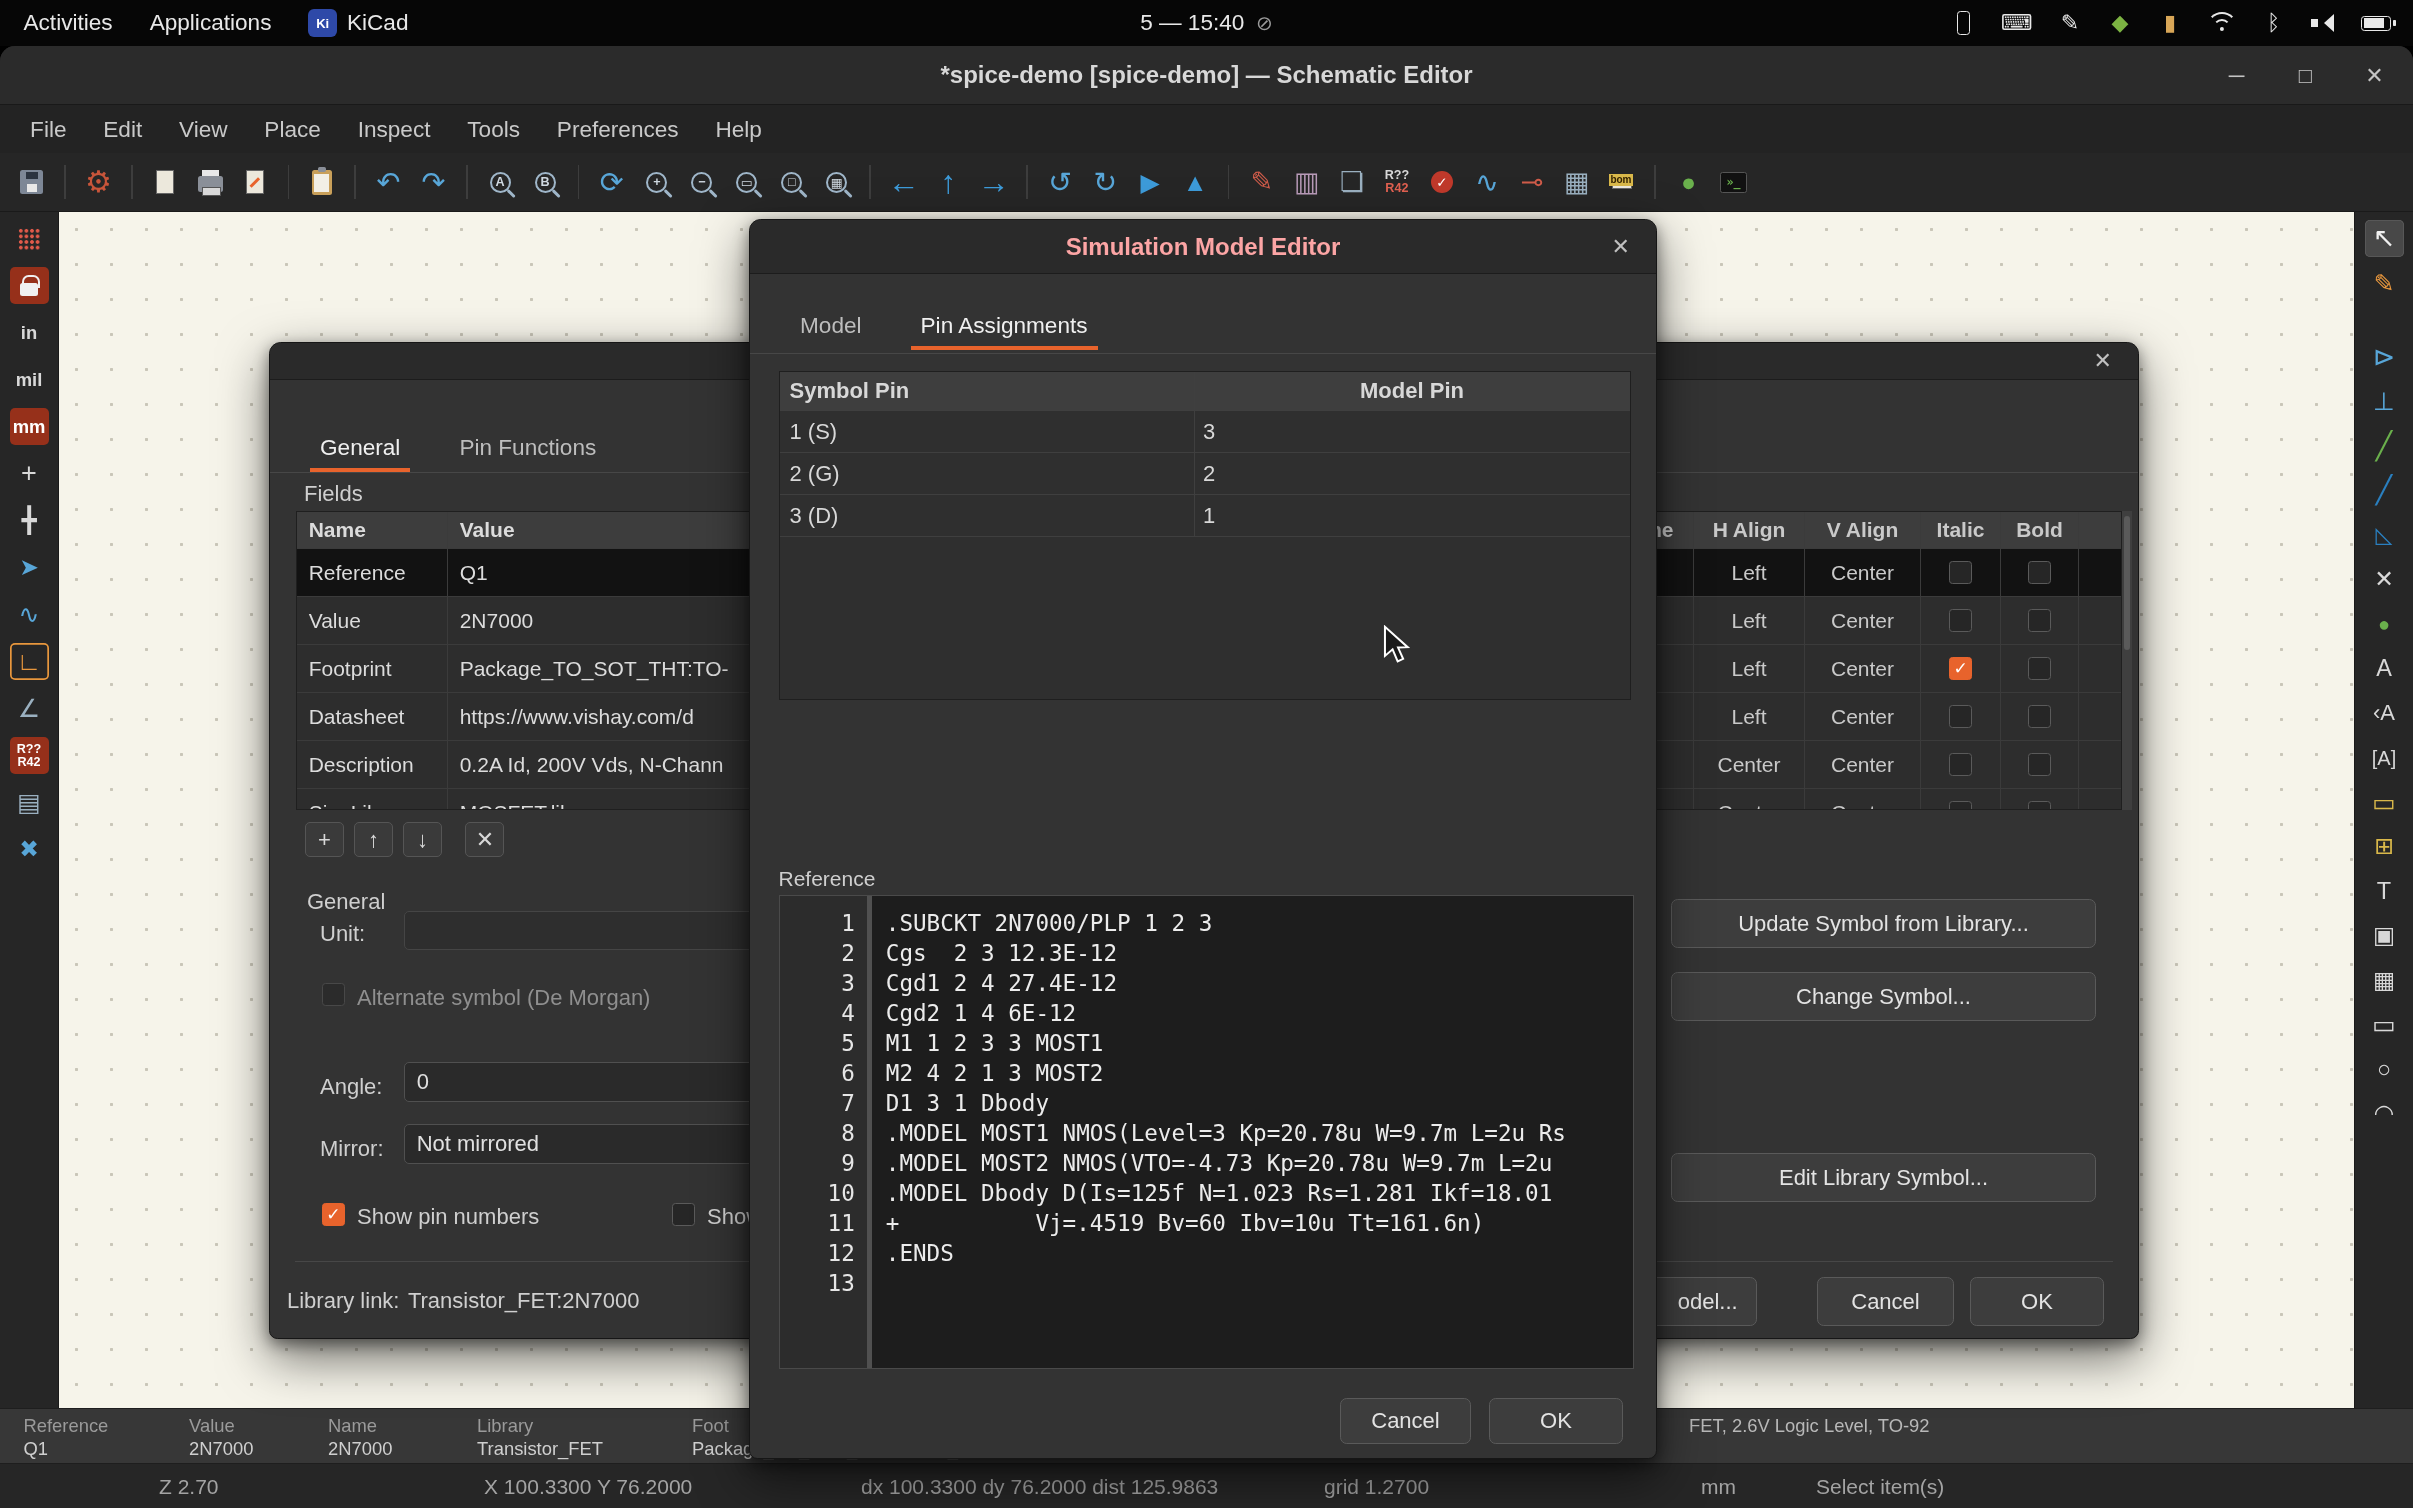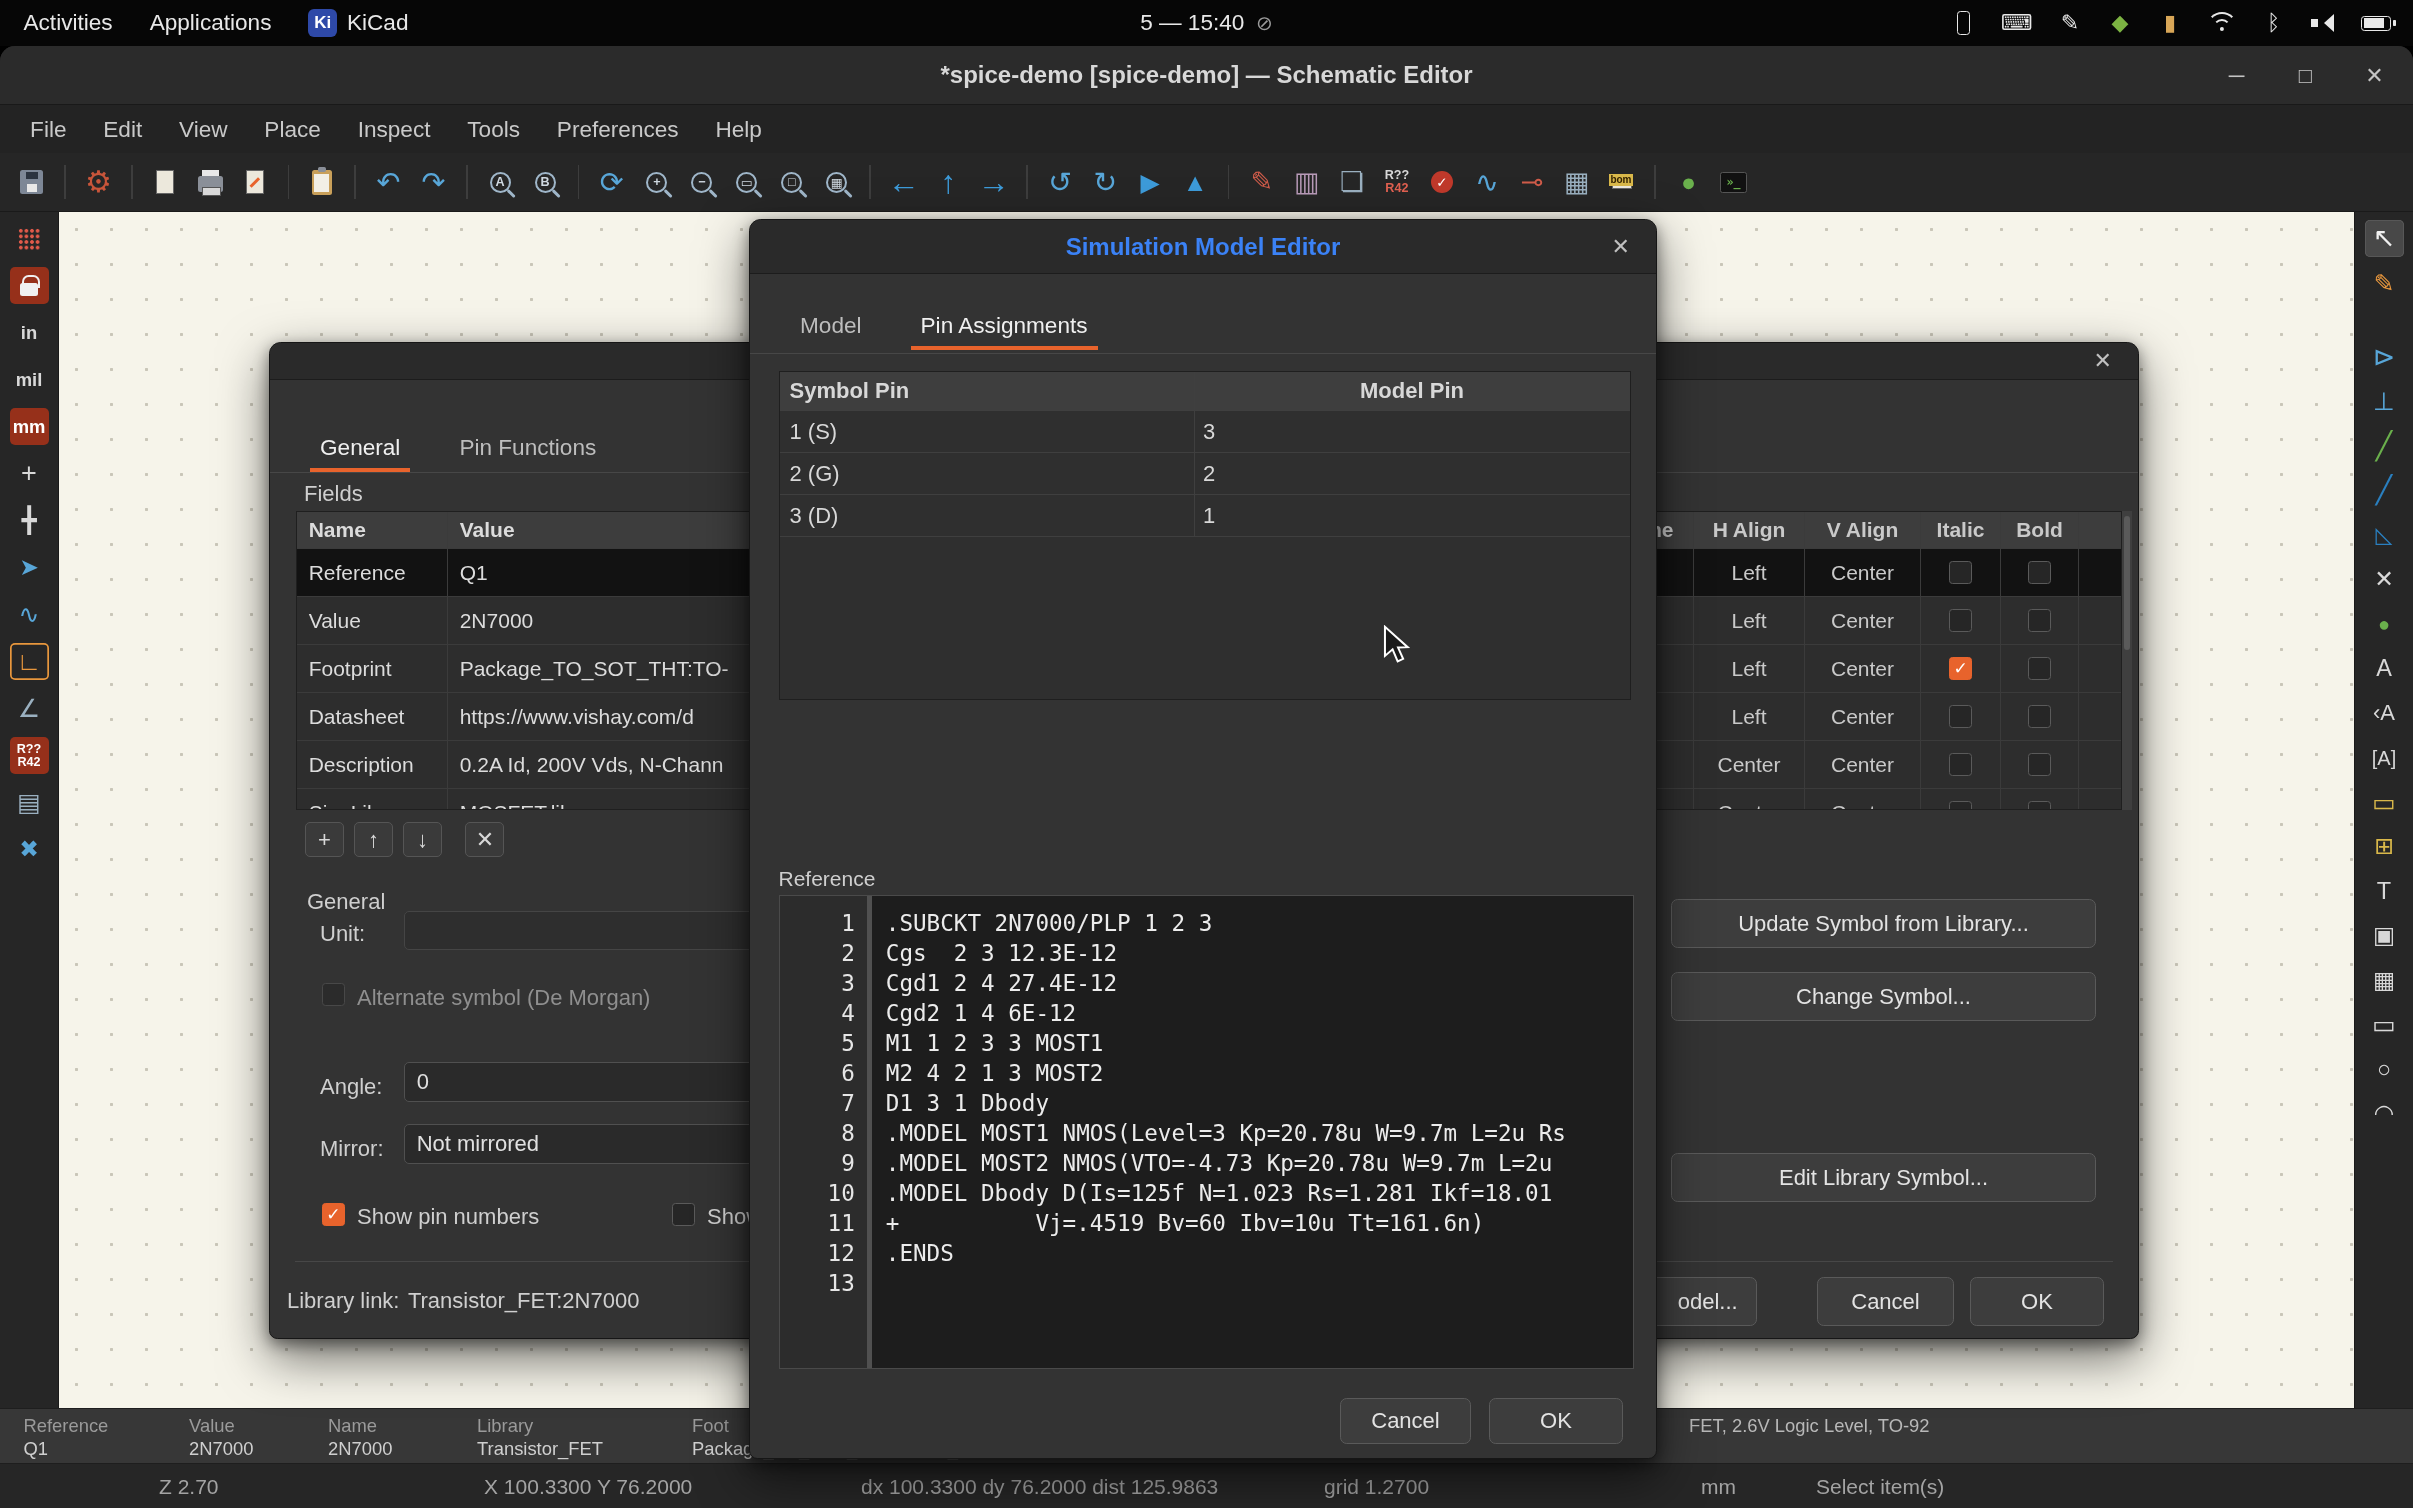--- a/index.html
+++ b/index.html
@@ -5,21 +5,21 @@
   *{margin:0;padding:0;box-sizing:border-box}
   html,body{width:2413px;height:1508px;overflow:hidden;background:#000}
   body{font-family:"Liberation Sans","DejaVu Sans",sans-serif;position:relative;font-size:22px;color:#ccc}
 
   
   #gnome-bar{position:absolute;left:0;top:0;width:2413px;height:46px;background:#060606;color:#e8e8e8;
     display:flex;align-items:center;font-size:22.6px;z-index:10}
   .gb-left{display:flex;align-items:center;gap:37px;padding-left:23.5px}
   .gb-item{cursor:default;display:flex;align-items:center;gap:10px}
   .ki-badge{width:28.5px;height:28.5px;background:#2e49a8;border-radius:5.9px;color:#fff;font-weight:bold;
-    font-size:17px;display:flex;align-items:center;justify-content:center}
+    font-size:13px;display:flex;align-items:center;justify-content:center}
   .gb-center{position:absolute;left:50%;top:0;height:46px;transform:translateX(-50%);
     display:flex;align-items:center;gap:11.7px}
   .dnd{font-size:20px;color:#9a9a9a}
   .gb-right{margin-left:auto;display:flex;align-items:center;gap:25px;padding-right:22px;height:46px}
   .tray-i{display:flex;align-items:center;justify-content:center;min-width:25px;height:34px;font-size:22px;color:#e8e8e8}
   .sh-phone{width:13.4px;height:23.5px;border:1.7px solid #e8e8e8;border-radius:3.4px}
   .sh-wifi{position:relative;width:28.5px;height:22px}
   .sh-wifi::before,.sh-wifi::after{content:"";position:absolute;left:50%;transform:translateX(-50%);
     border:2.5px solid transparent;border-top:2.5px solid #e8e8e8;border-radius:50%}
   .sh-wifi::before{width:27px;height:27px;top:0}
@@ -99,21 +99,21 @@
   .mp-keywords{position:absolute;top:29px;left:1134px;font-size:18.4px;color:#7b7b7b;white-space:nowrap}
   .mp-tail{position:absolute;top:5.9px;left:1689px;font-size:18.4px;color:#b8b8b8;white-space:nowrap}
   .status-bar{position:absolute;left:0;top:1417px;width:100%;height:45px;background:#262626;border-top:0.8px solid #1e1e1e}
   .sb{position:absolute;top:11px;font-size:21px;color:#a3a3a3;white-space:nowrap}
 
   
   .dialog{position:absolute;background:#333333;border:0.8px solid #161616;border-radius:11.7px 11.7px 8.4px 8.4px;
     box-shadow:0 18.4px 50px rgba(0,0,0,.55),0 5px 15px rgba(0,0,0,.45)}
   .dlg-titlebar{position:absolute;left:0;top:0;width:100%;background:#2a2a2a;border-bottom:0.8px solid #1c1c1c;
     border-radius:11.7px 11.7px 0 0;display:flex;align-items:center;justify-content:center}
-  .dlg-title{font-size:24px;font-weight:bold;color:#3b82f6}
+  .dlg-title{font-size:24px;font-weight:bold;color:#fca5a5}
   .dlg-close{position:absolute;right:18.4px;top:50%;transform:translateY(-50%);color:#c0c0c0;font-size:22px;
     width:34px;height:34px;display:flex;align-items:center;justify-content:center;border-radius:50%}
   .tabs{position:absolute;display:flex;gap:39px}
   .tab{height:49px;line-height:49px;padding:0 10px;font-size:22.6px;color:#bdbdbd}
   .tab.active{color:#f0f0f0;border-bottom:4.2px solid #e8632c}
   .tabs-line{position:absolute;left:0;right:0;height:0.8px;background:#474747}
   .btn{position:absolute;background:#3d3d3d;border:0.8px solid #5a5a5a;border-radius:6.7px;color:#e3e3e3;
     font-size:22px;display:flex;align-items:center;justify-content:center;overflow:hidden;white-space:nowrap}
   .cb{width:22.6px;height:22.6px;border:0.8px solid #5a5a5a;border-radius:3.4px;background:#262626;display:inline-flex;
     align-items:center;justify-content:center;flex:0 0 auto}

